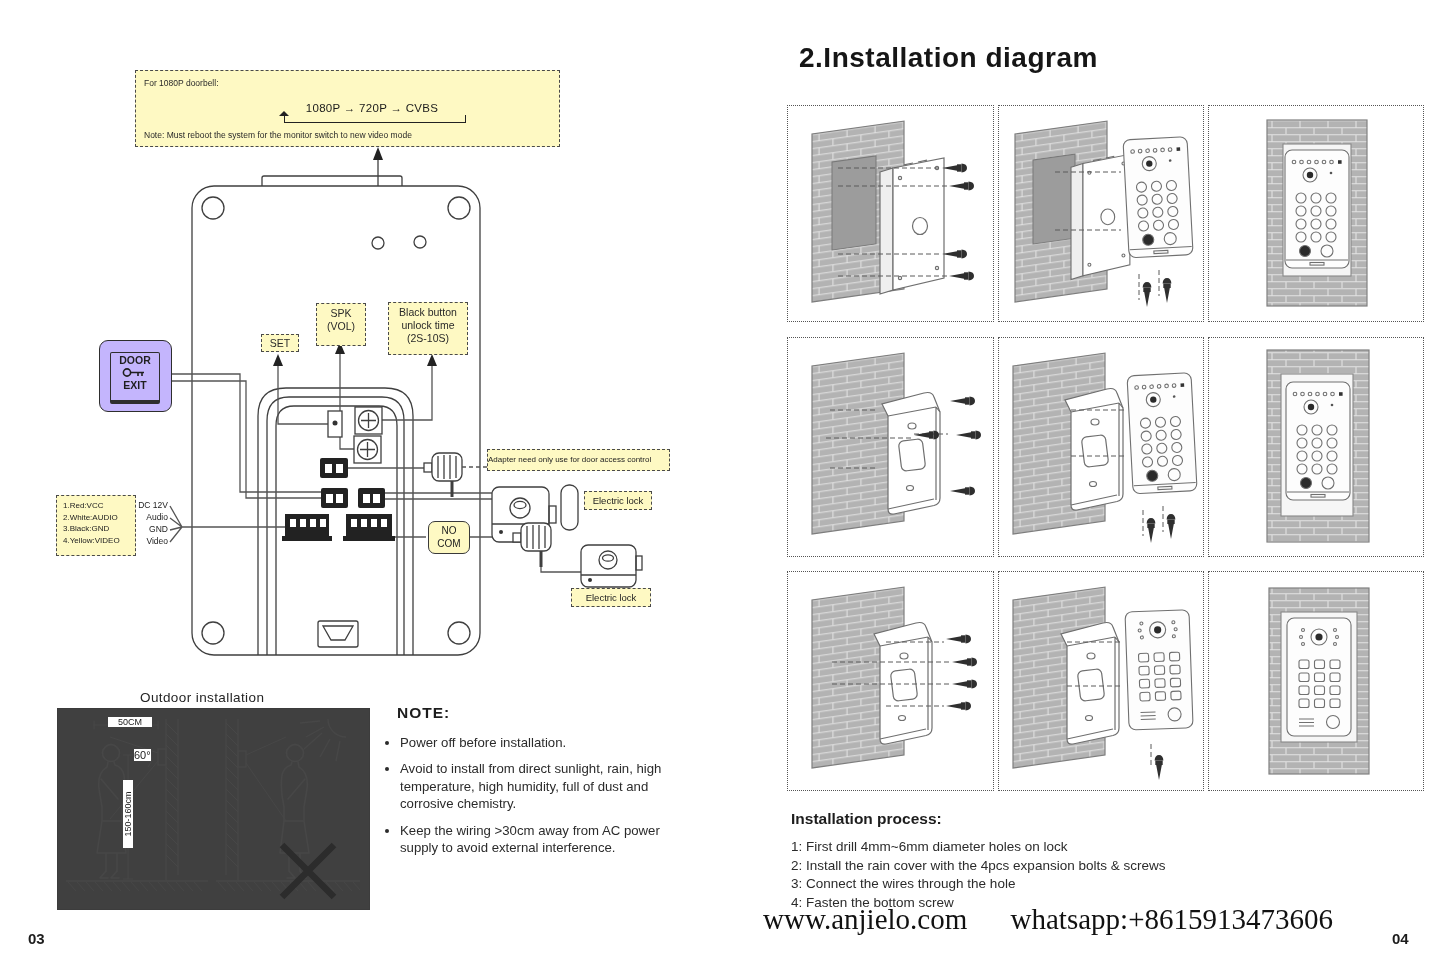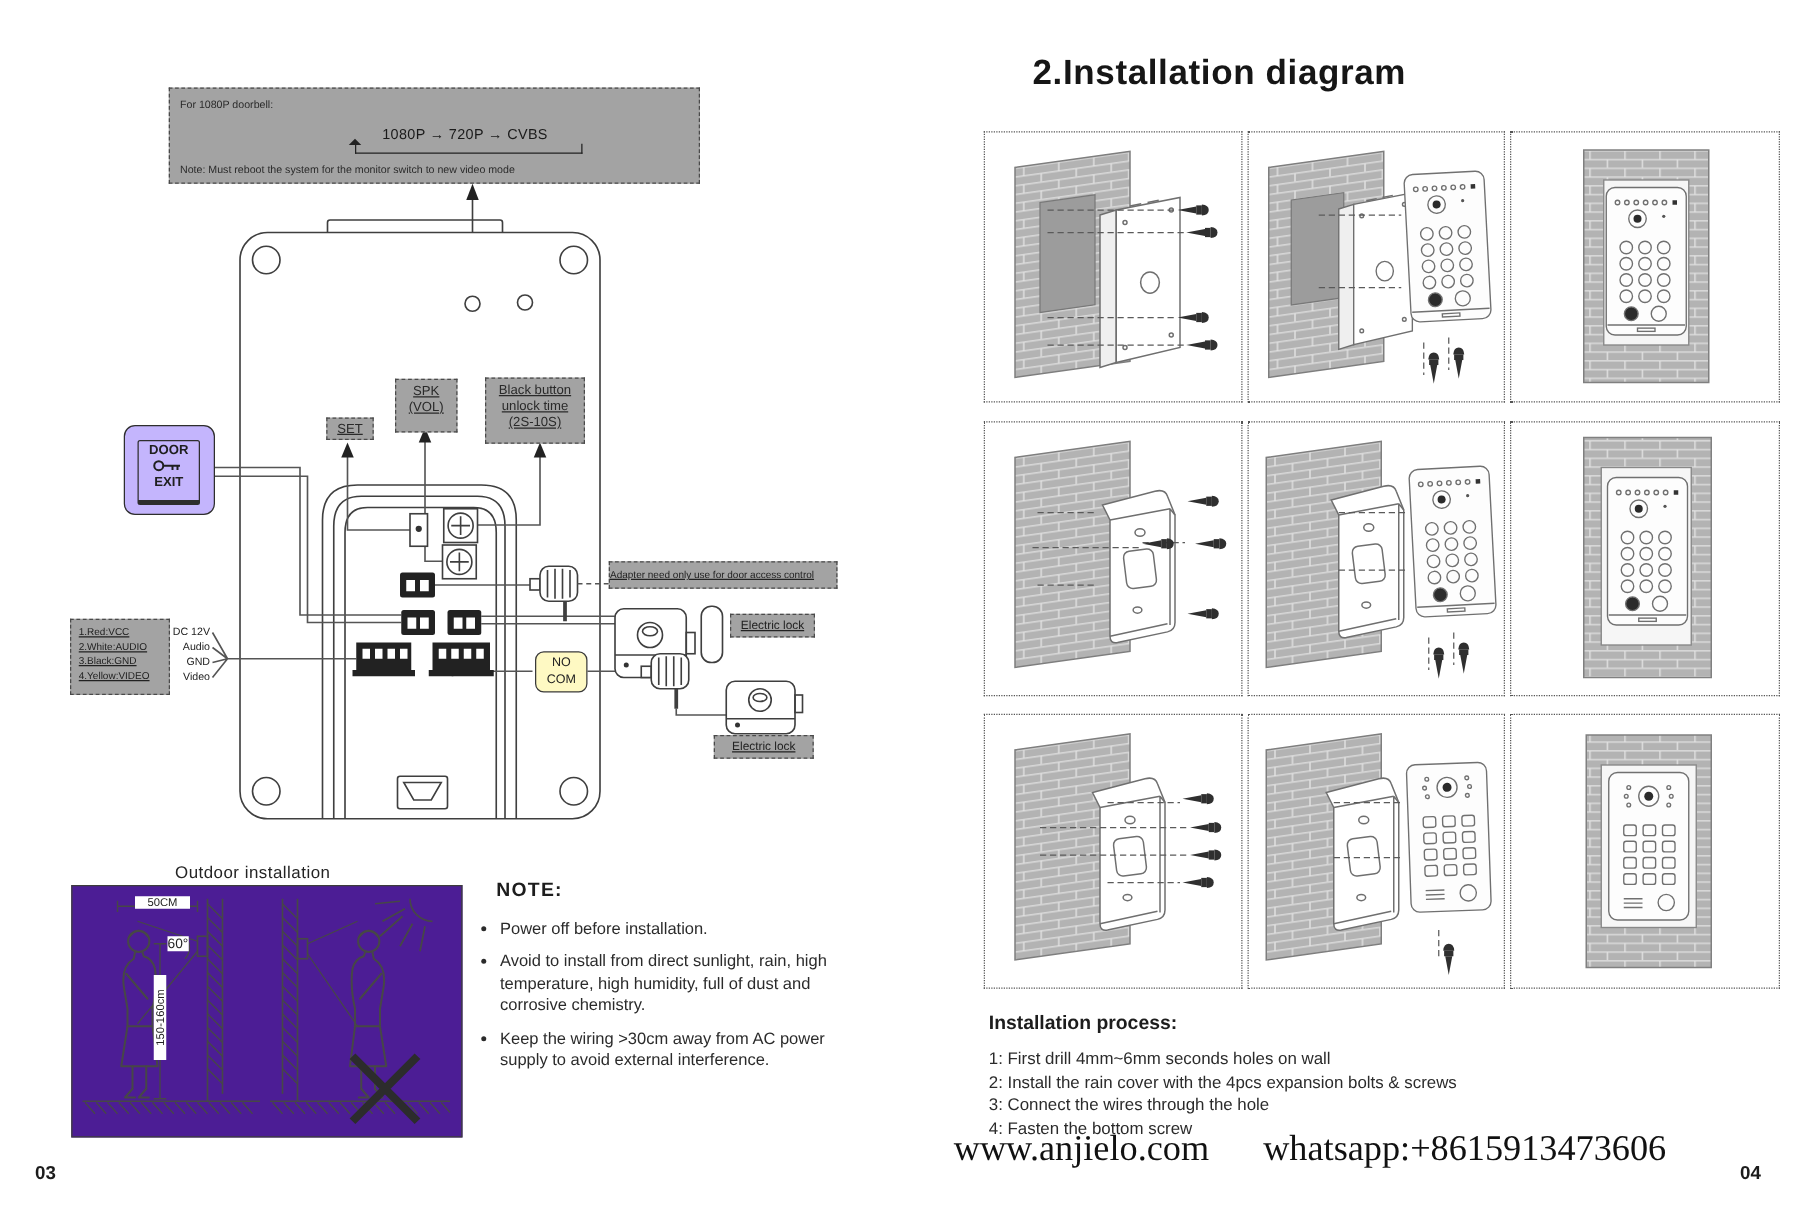--- a/index.html
+++ b/index.html
@@ -1,19 +1,19 @@
 <!DOCTYPE html>
 <html><head>
 <meta charset="utf-8">
 <style>
   html,body{margin:0;padding:0;background:#e9e9e9;}
   .sheet{position:relative;width:1445px;height:977px;background:#ffffff;overflow:hidden;
          font-family:"Liberation Sans", sans-serif;color:#222;}
   .abs{position:absolute;}
-  .dashed-box{border:1.2px dashed #4a4a4a;background:#a3a3a3;text-decoration:underline;}
+  .dashed-box{border:1.2px dashed #4a4a4a;background:#fef9c3;}
   .small{font-size:8.5px;line-height:1.25;color:#2a2a2a;}
   .lbl{font-size:10.5px;line-height:1.25;color:#2a2a2a;text-align:center;}
   .panel{position:absolute;border:1.6px dotted #555;background:#fff;}
   .panel svg{width:100%;height:100%;display:block;}
   .dash{stroke:#5a5a5a;stroke-width:1;stroke-dasharray:5 3;fill:none;}
   .mode-seq{display:block;text-align:center;font-size:11.5px;color:#1b1b1b;letter-spacing:.3px;}
   .mode-loop{height:7px;border-left:1.4px solid #222;border-right:1.4px solid #222;
              border-bottom:1.4px solid #222;margin:1px 6px 0 12px;position:relative;}
   .mode-loop::before{content:"";position:absolute;left:-6px;top:-9px;border:5px solid transparent;border-bottom-color:#222;}
   .note-list{margin:4px 0 0 0;padding-left:17px;font-size:13.2px;line-height:1.32;color:#2b2b2b;}
@@ -320,21 +320,21 @@
     <span>Electric lock</span>
   </div>
   <div class="abs nocom" style="left:428px;top:521px;width:40px;height:29px">
     <div>NO</div>
     <div>COM</div>
   </div>
 
   <div class="abs" style="left:140px;top:690px;font-size:13.5px;color:#242424;letter-spacing:.4px">
     <span>Outdoor installation</span>
   </div>
-  <div class="abs" style="left:57px;top:708px;width:311px;height:200px;border:1.6px solid #3c3c3c;background:#4c1d95">
+  <div class="abs" style="left:57px;top:708px;width:311px;height:200px;border:1.6px solid #3c3c3c;background:#404040">
     <svg width="308" height="197" viewBox="0 0 308 197">
       <g fill="none" stroke="#474747" stroke-width="1.3">
 
         <path d="M8,172 H150"></path>
         <path stroke-width="1" d="M10,173 l8,9 M19,173 l8,9 M28,173 l8,9 M37,173 l8,9 M46,173 l8,9 M55,173 l8,9 M64,173 l8,9 M73,173 l8,9 M82,173 l8,9 M91,173 l8,9 M100,173 l8,9 M109,173 l8,9 M118,173 l8,9 M127,173 l8,9 M136,173 l8,9"></path>
 
         <path d="M108,10 V172 M120,10 V166"></path>
         <path stroke-width="1" d="M108,14 l12,12 M108,25 l12,12 M108,36 l12,12 M108,47 l12,12 M108,58 l12,12 M108,69 l12,12 M108,80 l12,12 M108,91 l12,12 M108,102 l12,12 M108,113 l12,12 M108,124 l12,12 M108,135 l12,12 M108,146 l12,12"></path>
         <rect x="100" y="40" width="8" height="16"></rect>
         <path d="M100,44 L52,28 M100,52 L52,110" stroke-width="1"></path>
@@ -369,21 +369,21 @@
 
   <div class="abs" style="left:397px;top:704px;font-size:15.5px;font-weight:bold;letter-spacing:1px;color:#1d1d1d">NOTE:</div>
   <ul class="abs note-list" style="left:383px;top:730px;width:278px">
     <li>Power off before installation.</li>
     <li>Avoid to install from direct sunlight, rain, high temperature, high humidity, full of dust and corrosive chemistry.</li>
     <li>Keep the wiring &gt;30cm away from AC power supply to avoid external interference.</li>
   </ul>
 
   <div class="abs pgnum" style="left:28px;top:930px">03</div>
 
-  <div class="abs" style="left:826px;top:42px;font-size:28px;font-weight:800;color:#161616;letter-spacing:.5px">2.Installation diagram</div>
+  <div class="abs" style="left:799px;top:42px;font-size:28px;font-weight:800;color:#161616;letter-spacing:.5px">2.Installation diagram</div>
 
   <div class="panel" style="left:787px;top:105px;width:205px;height:215px">
     <svg viewBox="0 0 205 215">
       <use href="#sym-wallA" transform="translate(24,28)"></use>
       <g transform="translate(44,56) skewY(-8)">
           <rect width="44" height="88" fill="#9c9c9c" stroke="#787878" stroke-width="1"></rect>
         </g>
       <use href="#sym-box3d" transform="translate(92,56)"></use>
       <path class="dash" d="M50,62 H152 M50,80 H159 M50,148 H152 M50,170 H159"></path>
       <use href="#sym-screw" transform="translate(154,57)"></use>
@@ -465,21 +465,21 @@
   <div class="panel" style="left:1208px;top:571px;width:214px;height:218px">
     <svg viewBox="0 0 214 218">
       <rect x="60" y="16" width="100" height="186" fill="url(#pbrick)" stroke="#808080" stroke-width="1.2"></rect>
       <rect x="72" y="40" width="76" height="130" fill="#f6f6f6" stroke="#888" stroke-width="1.1"></rect>
       <use href="#sym-kp2" transform="translate(78,46)"></use>
     </svg>
   </div>
 
   <div class="abs" style="left:791px;top:810px;font-size:15.5px;font-weight:bold;color:#1d1d1d">Installation process:</div>
   <div class="abs" style="left:791px;top:838px">
-    <div class="proc-step">1: First drill 4mm~6mm seconds holes on wall</div>
+    <div class="proc-step">1: First drill 4mm~6mm diameter holes on lock</div>
     <div class="proc-step">2: Install the rain cover with the 4pcs expansion bolts &amp; screws</div>
     <div class="proc-step">3: Connect the wires through the hole</div>
     <div class="proc-step">4: Fasten the bottom screw</div>
   </div>
 
   <div class="abs serif" style="left:763px;top:903px;font-size:29px;color:#111">
     <span>www.anjielo.com</span>
     <span style="margin-left:36px">whatsapp:+8615913473606</span>
   </div>
 

